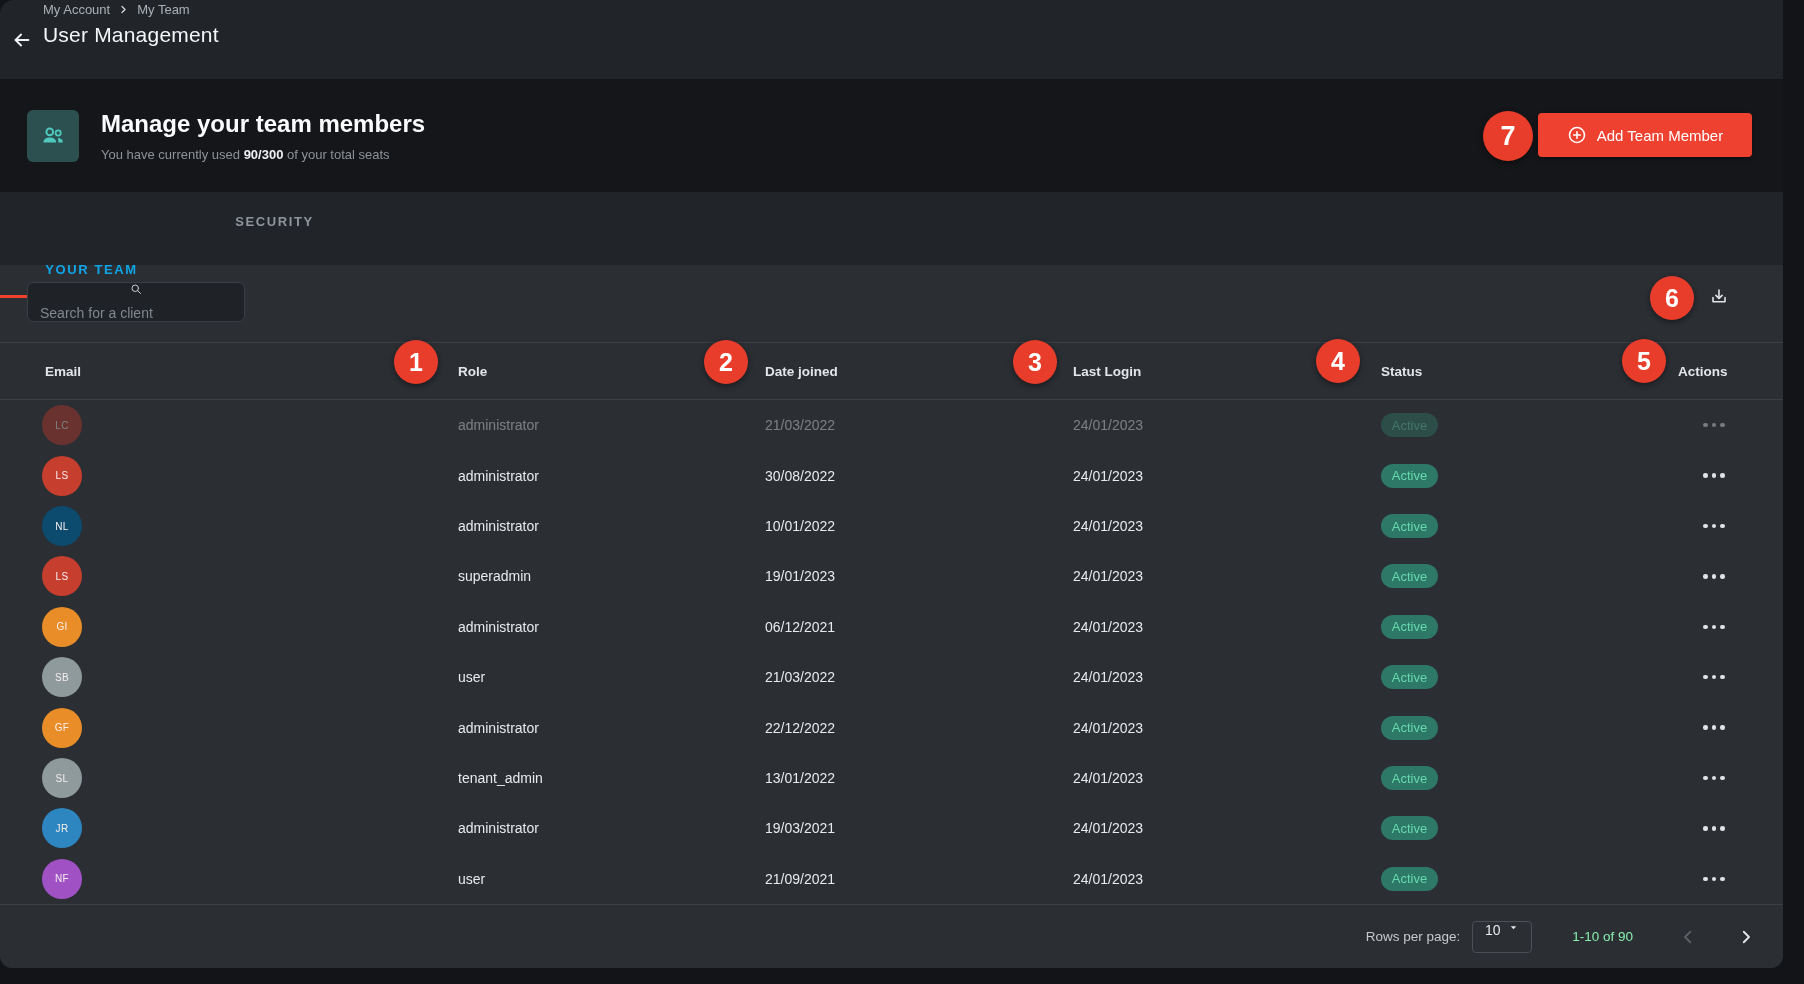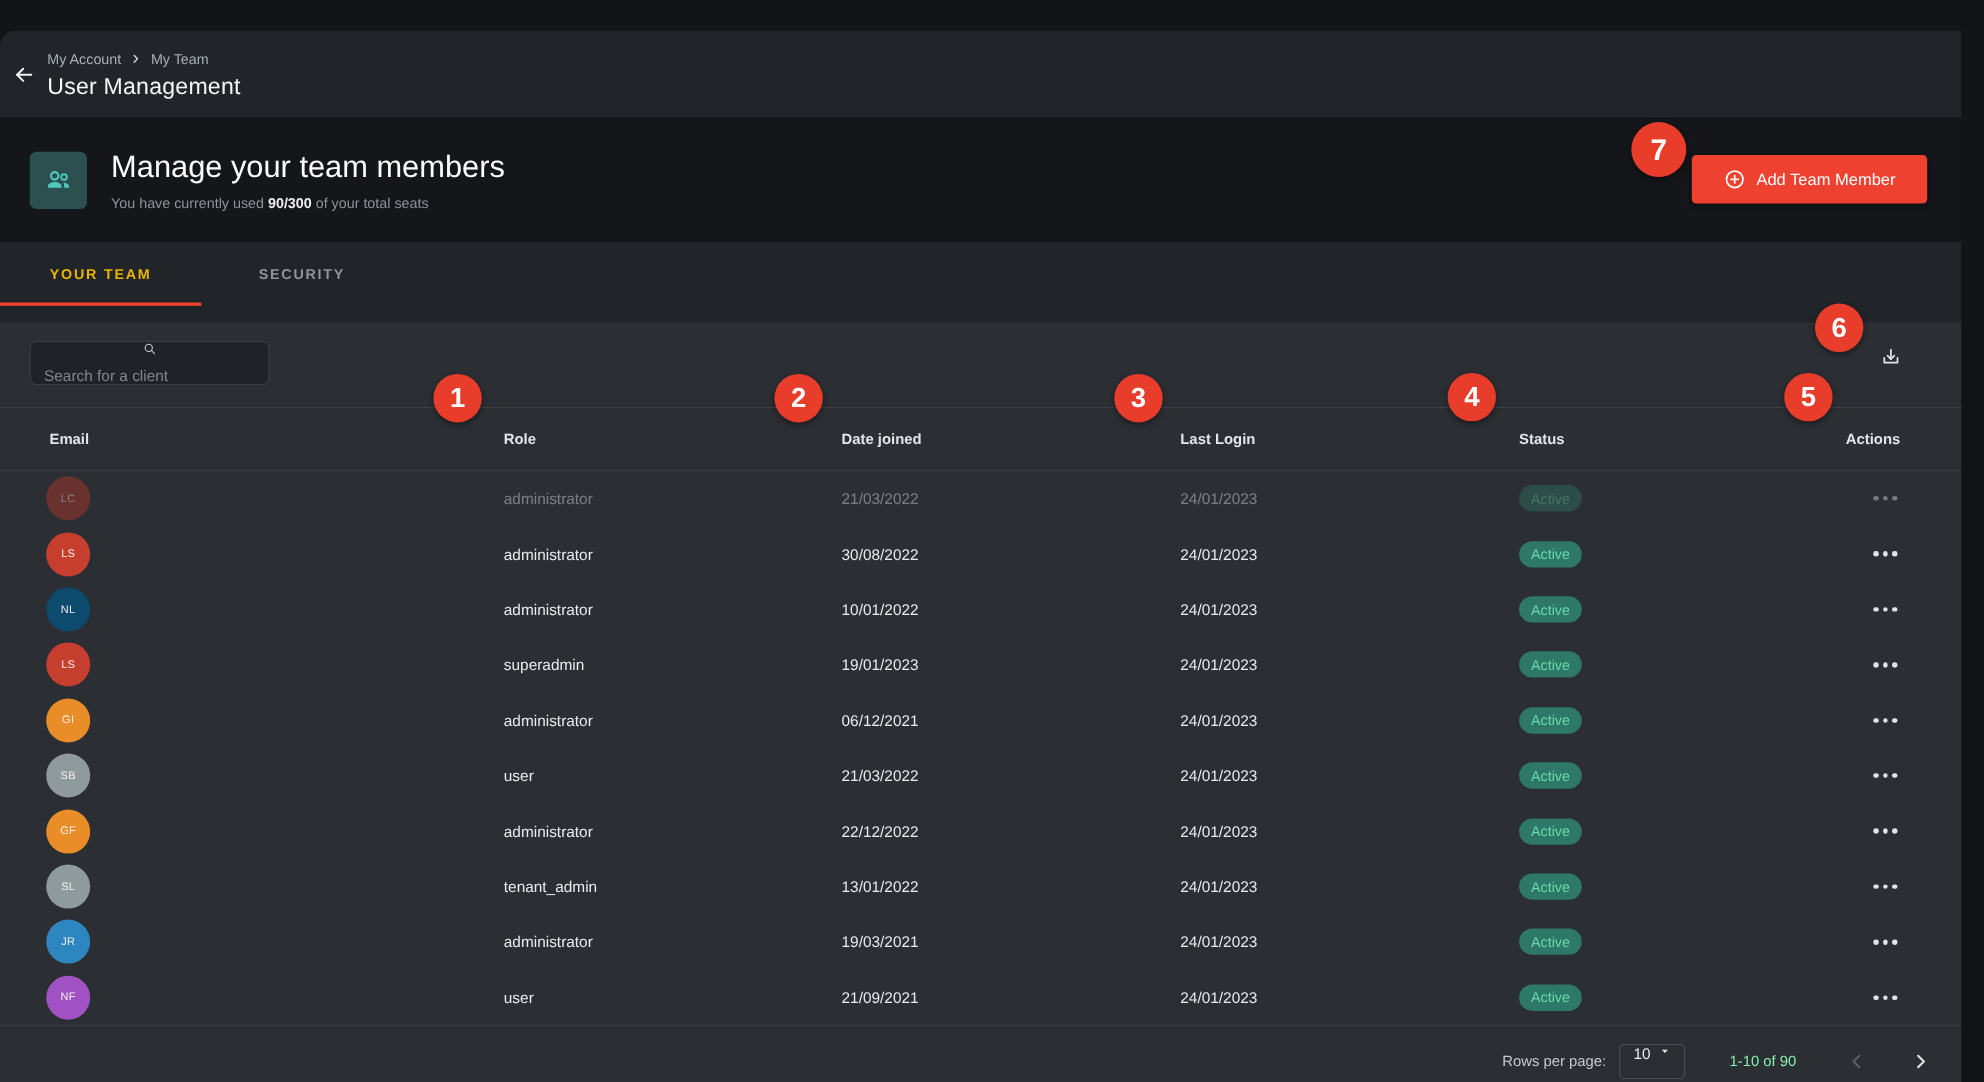--- a/index.html
+++ b/index.html
@@ -9,23 +9,22 @@
     font-family:"Liberation Sans", sans-serif;
     position:relative;
     -webkit-font-smoothing:antialiased;
   }
   .app { width:1783px; height:968px; position:absolute; left:0; top:0; }
 
   
   .topbar {
     height:79px; background:#212529;
     border-top-left-radius:14px;
-    display:flex; align-items:center;
+    display:flex; 
     position:relative;
-    margin-top:28px;
   }
   .back-btn {
     position:absolute; left:8px; top:26px; width:28px; height:28px;
     display:flex; align-items:center; justify-content:center;
     color:#f1f3f4; cursor:pointer;
   }
   .head-text { margin-left:43px; }
   .breadcrumb { display:flex; align-items:center; font-size:13px; color:#aab0b5; margin-top:2px; }
   .breadcrumb .sep { margin:0 9px; display:flex; align-items:center; }
   .page-title { font-size:21px; color:#f4f6f7; font-weight:500; margin-top:6px; letter-spacing:.2px; }
@@ -34,41 +33,41 @@
   .banner {
     height:113px; background:#141619;
     display:flex; align-items:center; position:relative;
   }
   .banner-icon {
     width:52px; height:52px; margin-left:27px; border-radius:6px;
     background:#2c4f50; display:flex; align-items:center; justify-content:center;
     flex:0 0 auto;
   }
   .banner-copy { margin-left:22px; }
-  .banner-heading { font-size:28px; font-weight:400; color:#fbfcfd; }
+  .banner-heading { font-size:24px; font-weight:700; color:#fbfcfd; }
   .banner-sub { font-size:13px; color:#8d939a; margin-top:9px; }
   .banner-sub b { color:#eef0f1; font-weight:700; }
   .add-btn {
     position:absolute; left:1538px; top:34px; width:214px; height:44px;
     background:#ee4130; border:none; border-radius:4px; cursor:pointer;
     color:#ffffff; font-size:15px; font-weight:500;
     display:flex; align-items:center; justify-content:center; gap:10px;
     font-family:"Liberation Sans", sans-serif;
     box-shadow:0 2px 5px rgba(0,0,0,.35);
   }
 
   
   .tabsband { height:73px; background:#212529; }
   .tabs { display:flex; height:58px; }
   .tab {
     width:183px; height:58px; display:flex; align-items:center; justify-content:center;
     font-size:13px; font-weight:700; letter-spacing:1.6px; color:#8f959b;
     cursor:pointer; position:relative;
   }
-  .tab.active { color:#eab308; }
+  .tab.active { color:#0ea5e9;margin-top:48px; }
   .tab.active::after {
     content:""; position:absolute; left:0; right:0; bottom:0; height:3px; background:#f0412d;
   }
 
   
   .panel {
     height:703px; background:#2b2e33;
     border-radius:0 0 12px 12px;
     display:flex; flex-direction:column;
   }

